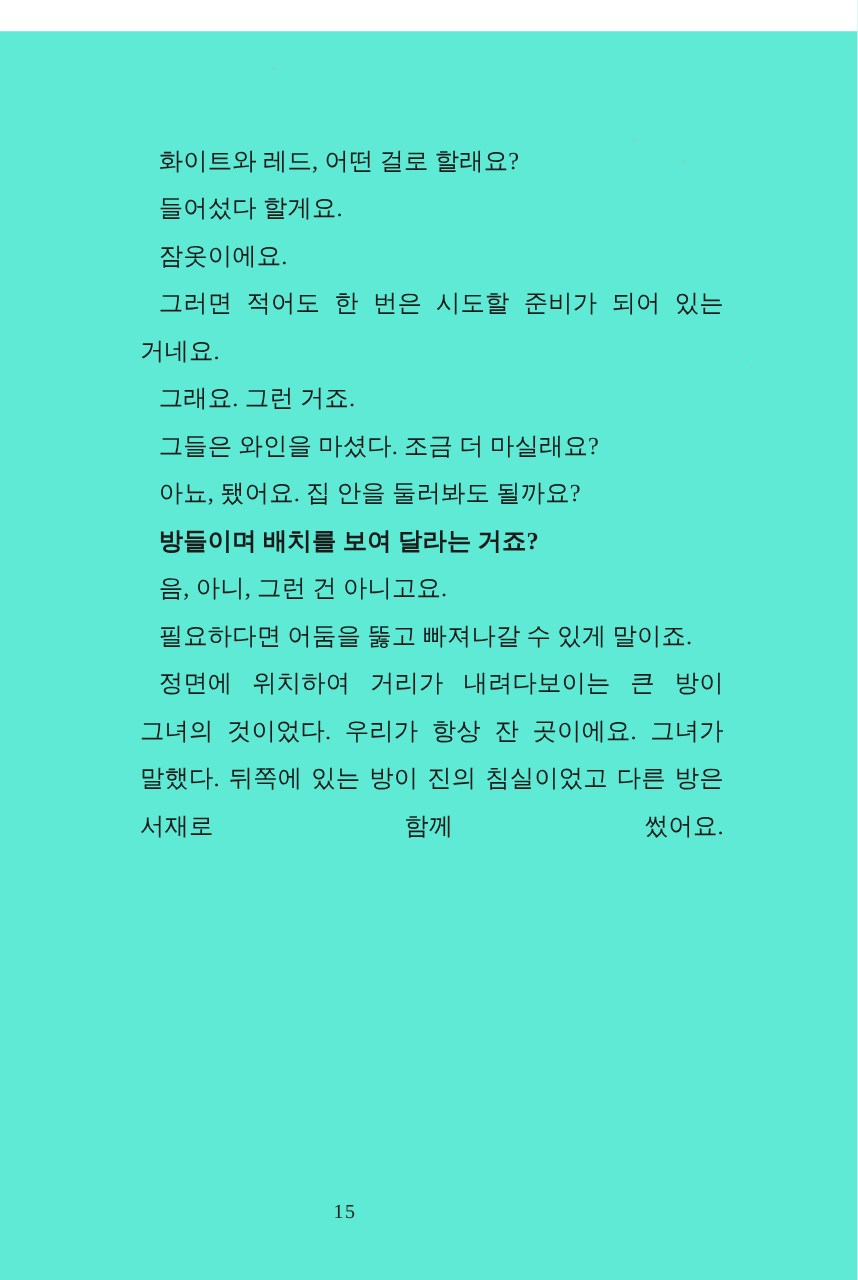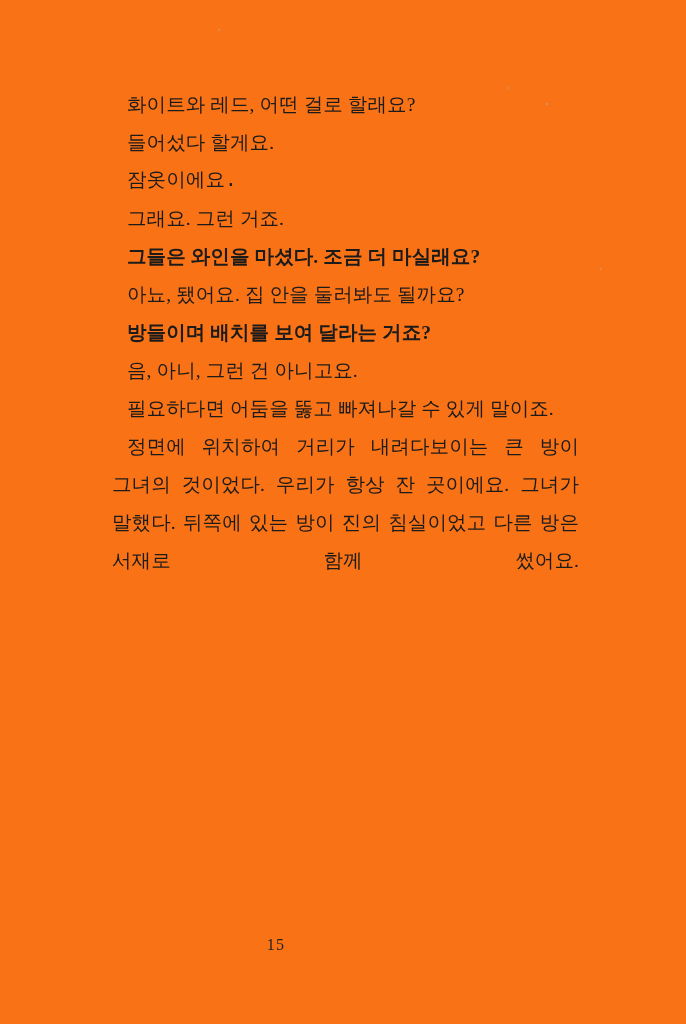--- a/index.html
+++ b/index.html
@@ -83,30 +83,31 @@
     pointer-events: none;
   }
   #speck-top      { left: 218px; top: 29px;  width: 2px;   height: 2px;   opacity: .55; }
   #speck-mid      { left: 546px; top: 103px; width: 1.6px; height: 1.6px; opacity: .5;  }
   #speck-upper    { left: 505px; top: 86px;  width: 5px;   height: 4px;   opacity: .12; }
   #speck-lowright { left: 600px; top: 268px; width: 1.6px; height: 1.6px; opacity: .4;  }
 </style>
 </head>
 <body>
 
-<div id="page" style="background: #f97316;">
+<div id="page" style="background: #5eead4; margin-top: 25px;">
 
   <div id="paper-tone"></div>
 
   <div id="text-block">
       <p class="para nostretch" style="color: rgb(27, 27, 27);">화이트와 레드, 어떤 걸로 할래요?</p>
       <p class="para nostretch" style="color: rgb(27, 27, 27);">들어섰다 할게요.</p>
-      <p class="para nostretch" style="color: rgb(27, 27, 27); font-family: Liberation Mono, monospace;">잠옷이에요.</p>
+      <p class="para nostretch" style="color: rgb(27, 27, 27);">잠옷이에요.</p>
+      <p class="para nostretch" style="color: rgb(27, 27, 27);">그러면 적어도 한 번은 시도할 준비가 되어 있는 거네요.</p>
       <p class="para nostretch" style="color: rgb(27, 27, 27);">그래요. 그런 거죠.</p>
-      <p class="para nostretch" style="color: rgb(27, 27, 27); font-weight: bold;">그들은 와인을 마셨다. 조금 더 마실래요?</p>
+      <p class="para nostretch" style="color: rgb(27, 27, 27);">그들은 와인을 마셨다. 조금 더 마실래요?</p>
       <p class="para nostretch" style="color: rgb(27, 27, 27);">아뇨, 됐어요. 집 안을 둘러봐도 될까요?</p>
       <p class="para nostretch" style="color: rgb(27, 27, 27); font-weight: bold;">방들이며 배치를 보여 달라는 거죠?</p>
       <p class="para nostretch" style="color: rgb(27, 27, 27);">음, 아니, 그런 건 아니고요.</p>
       <p class="para nostretch" style="color: rgb(27, 27, 27);">필요하다면 어둠을 뚫고 빠져나갈 수 있게 말이죠.</p>
       <p class="para" style="color: rgb(27, 27, 27);">정면에 위치하여 거리가 내려다보이는 큰 방이 그녀의 것이었다. 우리가 항상 잔 곳이에요. 그녀가 말했다. 뒤쪽에 있는 방이 진의 침실이었고 다른 방은 서재로 함께 썼어요.</p>
     </div>
 
   <div id="page-number">15</div>
 
   <span class="speck" id="speck-top"></span>

